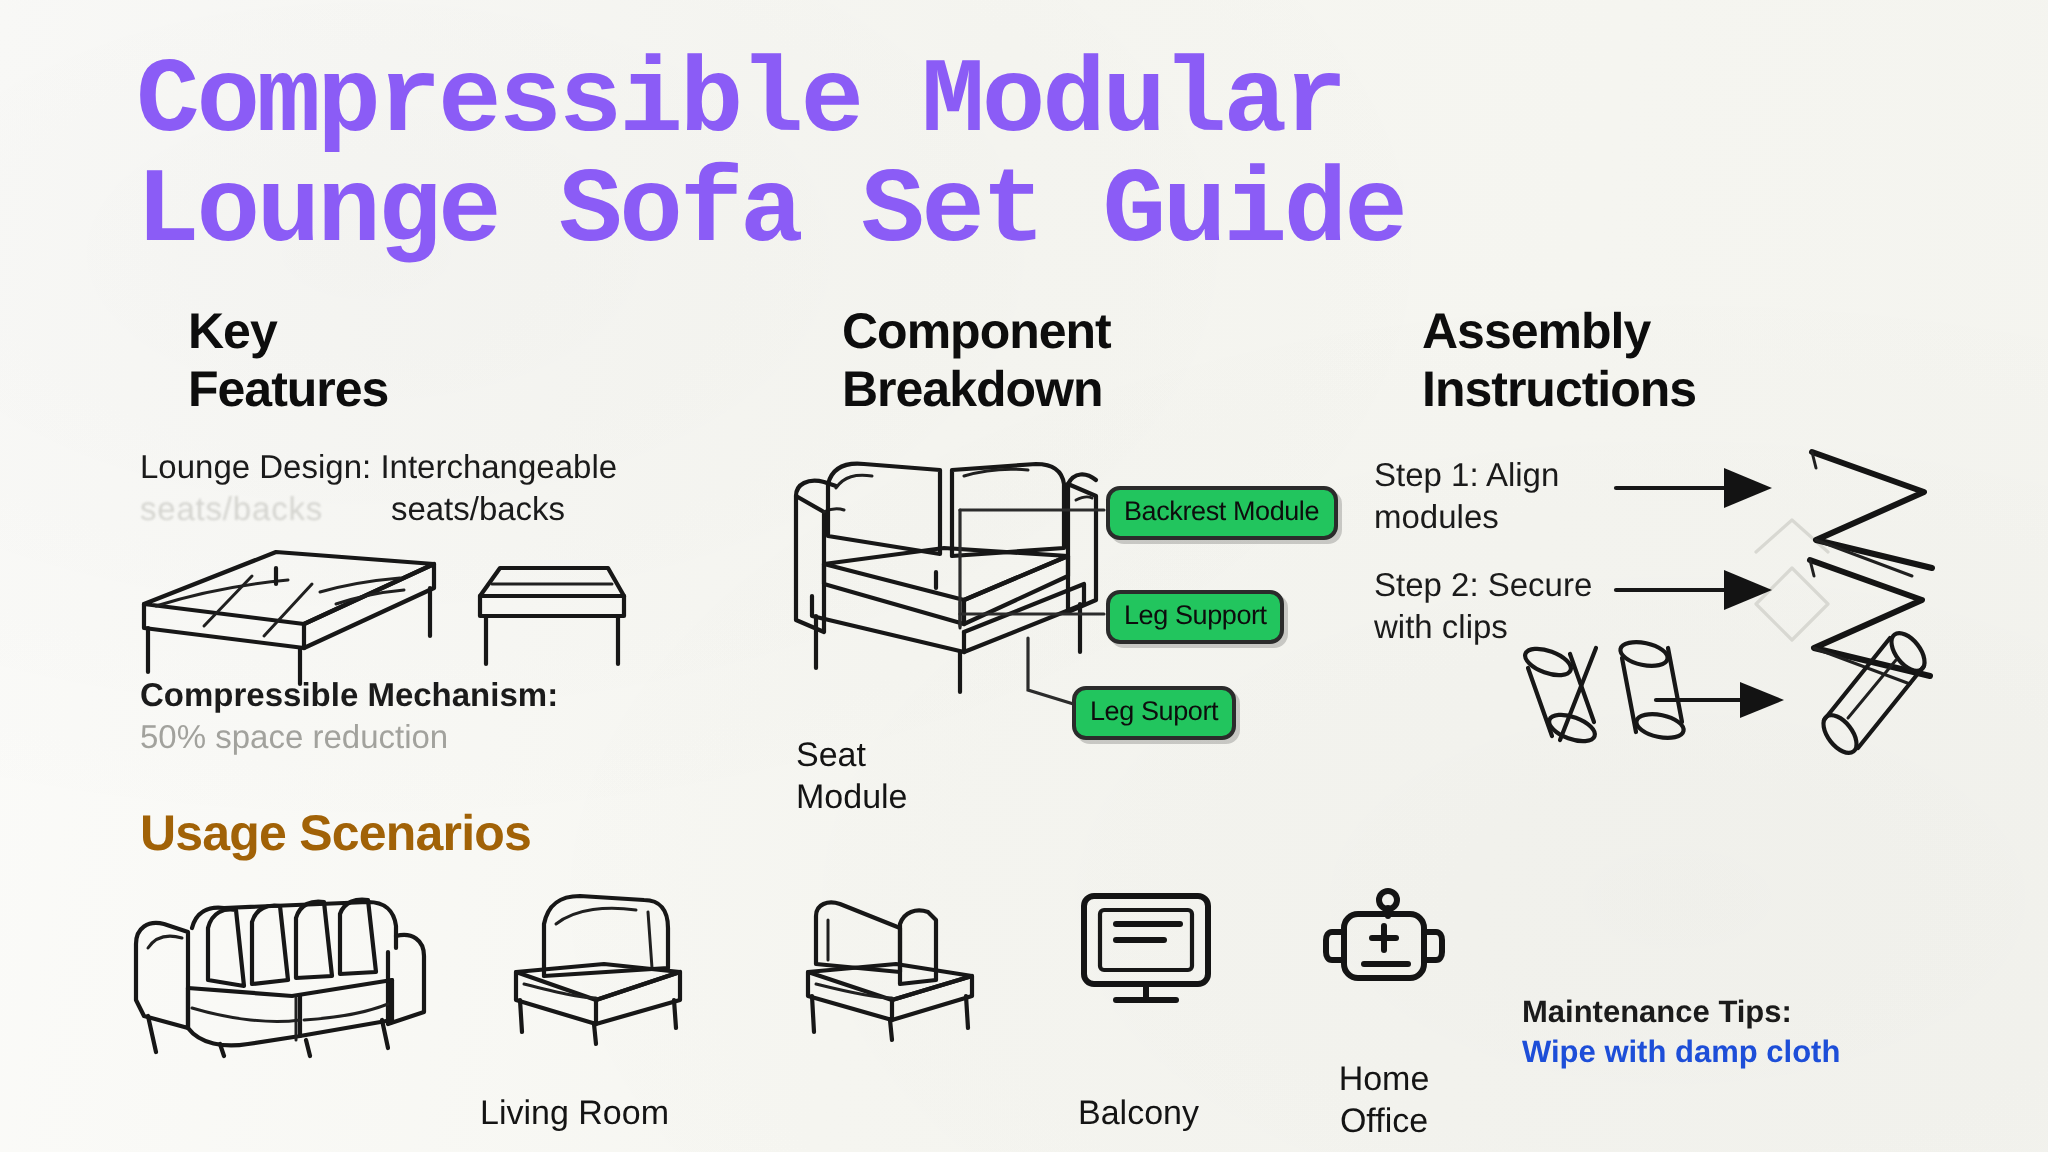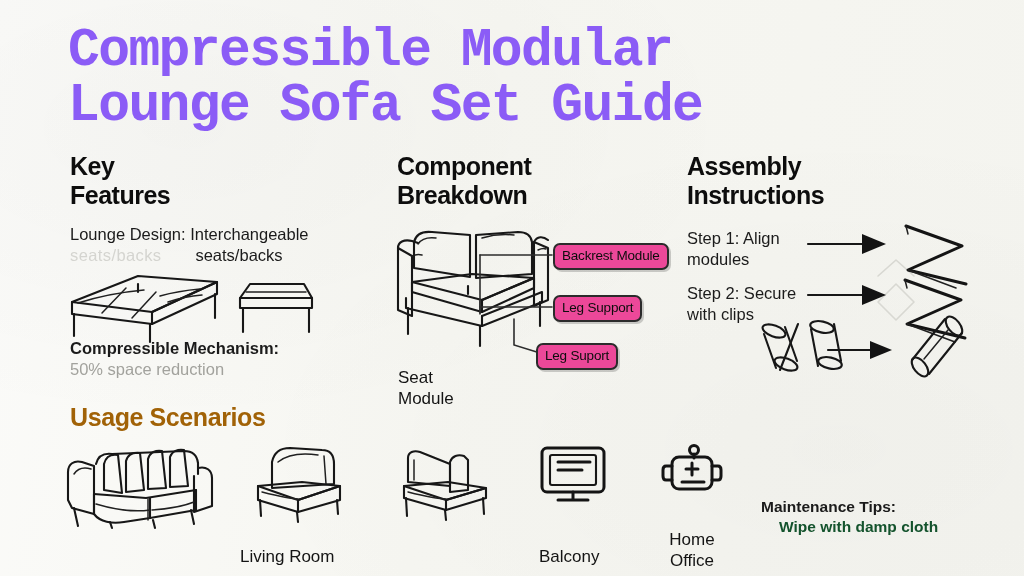--- a/index.html
+++ b/index.html
@@ -36,20 +36,21 @@
 
   
   .col-head{
     position:absolute;
     font-weight:700;
     font-size:25px;
     line-height:29px;
     letter-spacing:-0.5px;
     color:#0d0d0d;
     white-space:pre-line;
+    margin-left:24px;
   }
   #h-key{left:70px;top:152px;}
   #h-comp{left:397px;top:152px;}
   #h-asm{left:687px;top:152px;}
 
   #h-usage{
     position:absolute;left:70px;top:403px;
     font-weight:700;font-size:25px;line-height:29px;letter-spacing:-0.4px;color:#a16207;
   }
 
@@ -63,35 +64,35 @@
     position:absolute;left:70px;top:245px;font-size:16.5px;line-height:21px;
     color:#cfcfca;opacity:.85;letter-spacing:.4px;filter:blur(.4px);
   }
   #kf-line2{left:70px;top:338px;width:300px;}
   #kf-line2 .sub{display:block;color:#a2a29d;font-weight:400;}
 
   #step1{left:687px;top:228px;width:130px;}
   #step2{left:687px;top:283px;width:135px;}
 
   #maint{left:761px;top:497px;width:240px;font-size:15.5px;line-height:20px;}
-  #maint .sub{display:block;color:#14532d;margin-left:18px;}
+  #maint .sub{display:block;color:#1d4ed8;}
 
   
   .cap{position:absolute;font-size:17px;line-height:21px;color:#141414;white-space:pre-line;margin-top:29px;}
   #cap-seat{left:398px;top:338px;}
   #cap-living{left:240px;top:517px;}
   #cap-balcony{left:539px;top:517px;}
   #cap-home{left:663px;top:500px;text-align:center;width:58px;}
 
   
   .callout{
     position:absolute;
     border:2px solid #2b2b2b;
     border-radius:7px;
-    background:#ec4899;
+    background:#22c55e;
     font-size:13.5px;
     line-height:14px;
     padding:4px 7px 5px 7px;
     color:#0d0d0d;
     white-space:nowrap;
     box-shadow:2px 2px 0 rgba(0,0,0,.18);
     letter-spacing:-0.2px;
   }
   #lb-backrest{left:553px;top:243px;}
   #lb-leg1{left:553px;top:295px;}

